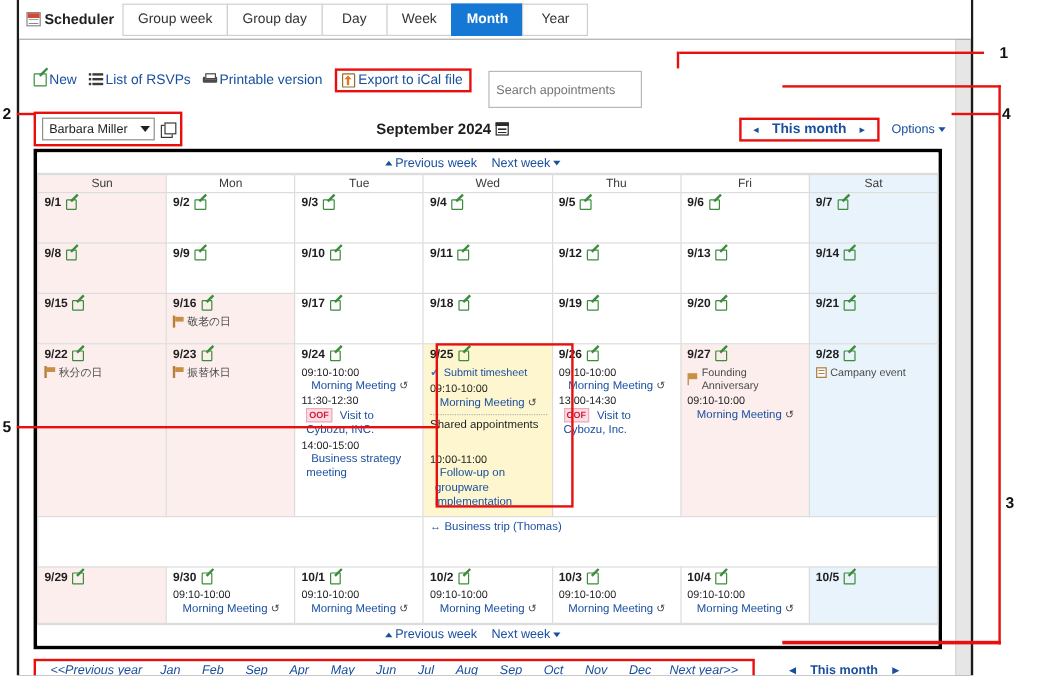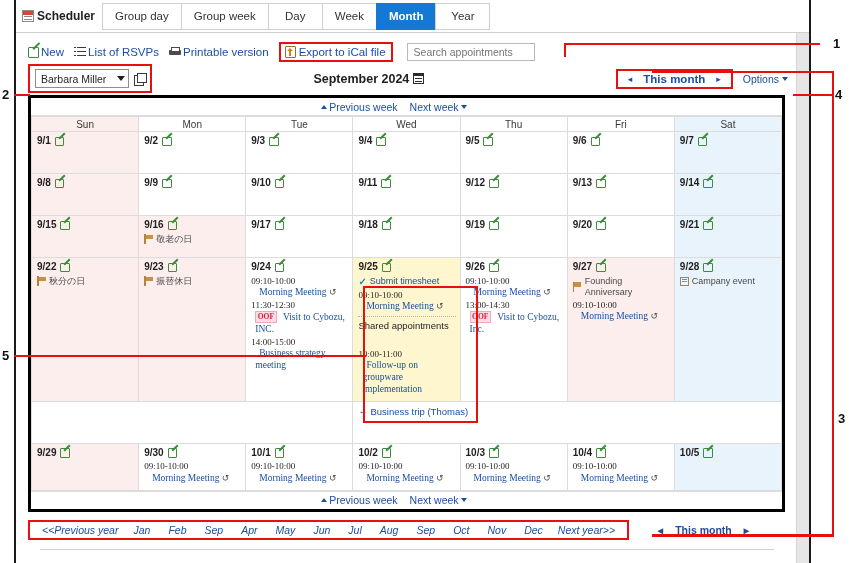--- a/index.html
+++ b/index.html
@@ -158,24 +158,25 @@
   .hl-box-1 {
     border: 2px solid #e8100f;
     padding: 2px 5px 2px 4px;
     margin: -2px 0;
     display: inline-flex; align-items: flex-start; gap: 3px;
   }
 
   #search-wrap {
     margin-left: 4px;
     display: flex; align-items: center;
-    width: 128px; height: 18px;
+    width: 128px; height: 31px;
     border: 1px solid #b8b8b8;
     background: #fff;
     padding: 0 4px;
+    margin-top: 16px;
   }
   #search-input {
     border: 0; outline: none; flex: 1;
     font-size: 10.5px; color: #9a9a9a;
     font-family: "Liberation Sans", sans-serif;
     background: transparent;
     min-width: 0;
   }
 
   
@@ -308,21 +309,21 @@
   .ico-flag { width: 9px; height: 10px; position: relative; flex: none; }
   .ico-flag::before { content:""; position:absolute; left:0; top:0; width:1.6px; height:10px; background:#b5813c; }
   .ico-flag::after { content:""; position:absolute; left:1.6px; top:0.5px; width:7px; height:4.5px; background:#c98f42; }
 
   .ico-book { width: 9px; height: 9px; border: 1.3px solid #b5813c; position: relative; flex:none; }
   .ico-book::after {
     content:""; position:absolute; left:1px; right:1px; top:1px; bottom:1px;
     background: repeating-linear-gradient(to bottom, #b5813c 0 1px, #fff 1px 2.5px);
   }
 
-  .evt { margin-bottom: 1px; font-family: Liberation Serif, serif; }
+  .evt { margin-bottom: 1px; }
   .evt-time { font-size: 9px; color: #1f1f1f; }
   .evt-title { font-size: 9.5px; color: #1a4fa0; padding-left: 4px; display: inline; }
   .evt-line { padding-left: 4px; }
   .ico-repeat { display: inline-block; font-size: 9px; color: #4a4a4a; }
   .badge-oof {
     display: inline-block;
     background: #fddde4; color: #d01b3d;
     border: 1px solid #f0a8bb;
     font-size: 7.5px; font-weight: bold;
     padding: 0 1.5px; line-height: 10px;
@@ -387,22 +388,22 @@
 
 <div id="root">
 
   <div id="app-window">
 
     <div id="tabbar">
       <div id="app-brand">
         <span class="brand-icon"></span>
         <span>Scheduler</span>
       </div>
+      <div class="tab">Group week</div>
       <div class="tab">Group day</div>
-      <div class="tab">Group week</div>
       <div class="tab">Day</div>
       <div class="tab">Week</div>
       <div class="tab active">Month</div>
       <div class="tab">Year</div>
     </div>
 
     <div id="content">
       <div id="v-scrollbar"></div>
       <div id="content-inner">
 

